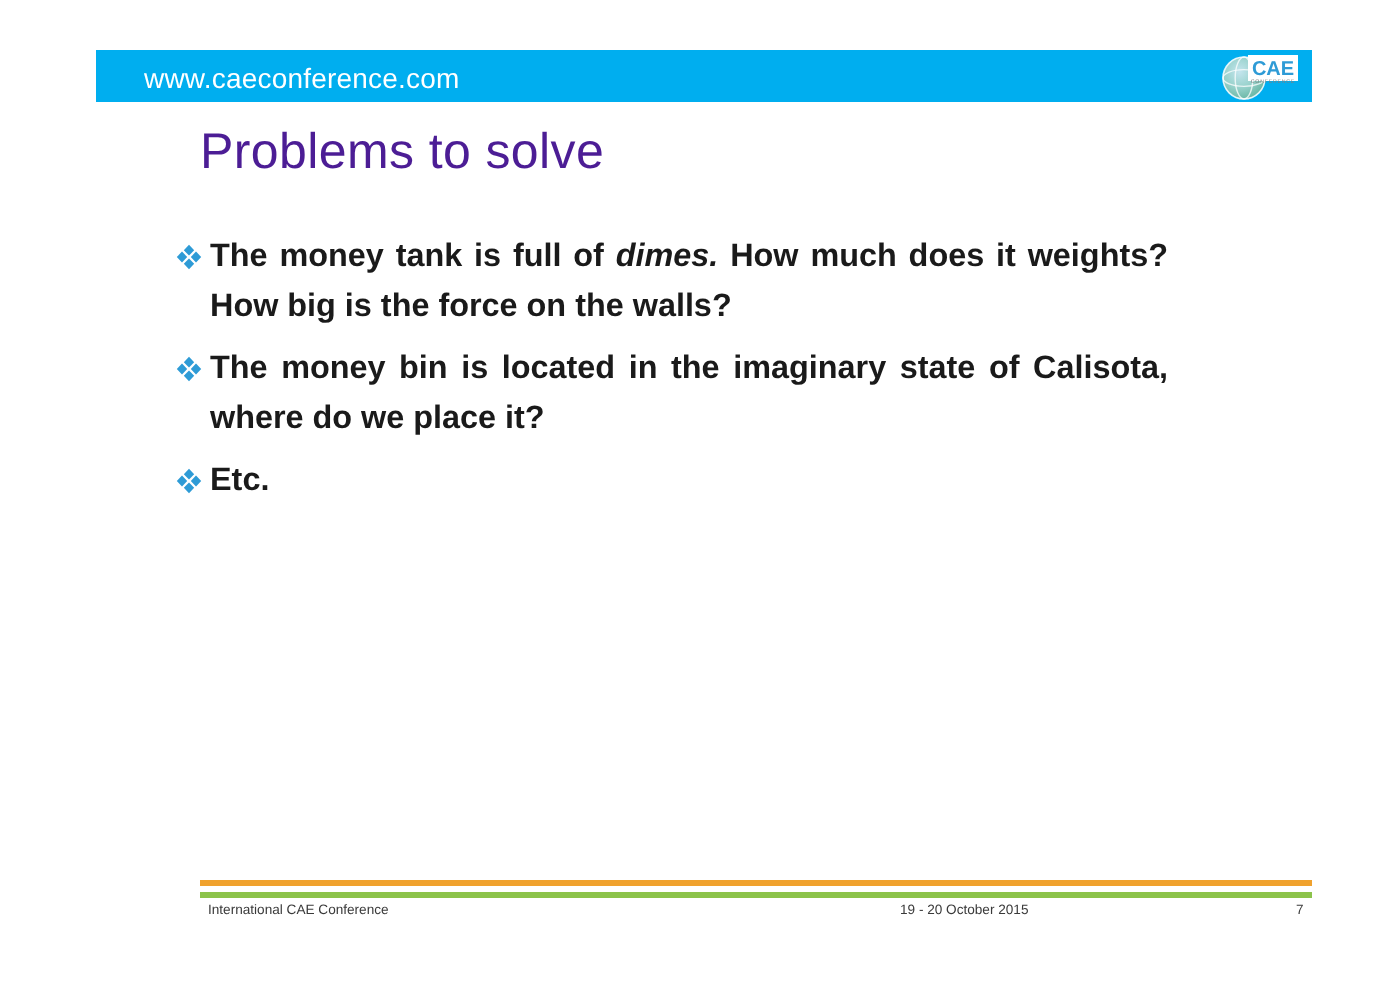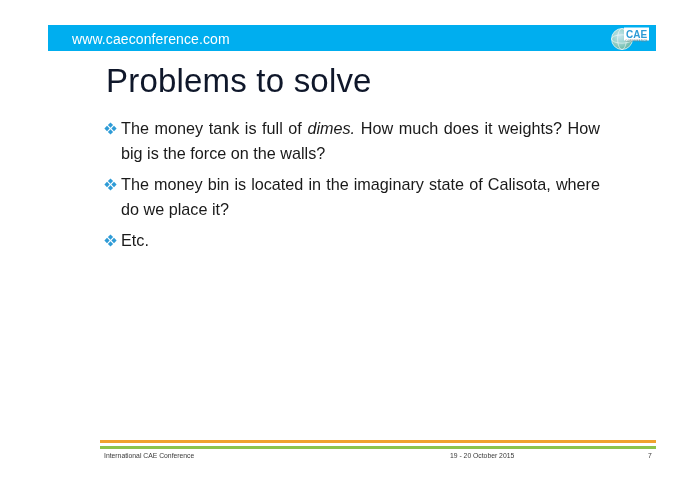--- a/index.html
+++ b/index.html
@@ -49,34 +49,34 @@
     width: 44px;
     height: 24px;
   }
   #logo svg { display: block; }
 
   
   #slide-title {
     position: absolute;
     left: 100px;
     top: 62px;
-    font-size: 33px;
-    color: #0f172a;
+    font-size: 25px;
+    color: #4c1d95;
     font-weight: normal;
     letter-spacing: 0.2px;
     white-space: nowrap;
-    margin-left: 6px;
   }
 
   
   #bullets {
     position: absolute;
-    left: 104px;
+    left: 88px;
     top: 116px;
     width: 496px;
+    font-weight: bold;
   }
   .bullet-row {
     display: flex;
     align-items: flex-start;
     margin-bottom: 6px;
   }
   .bullet-mark {
     flex: 0 0 auto;
     width: 17px;
     padding-top: 6px;

